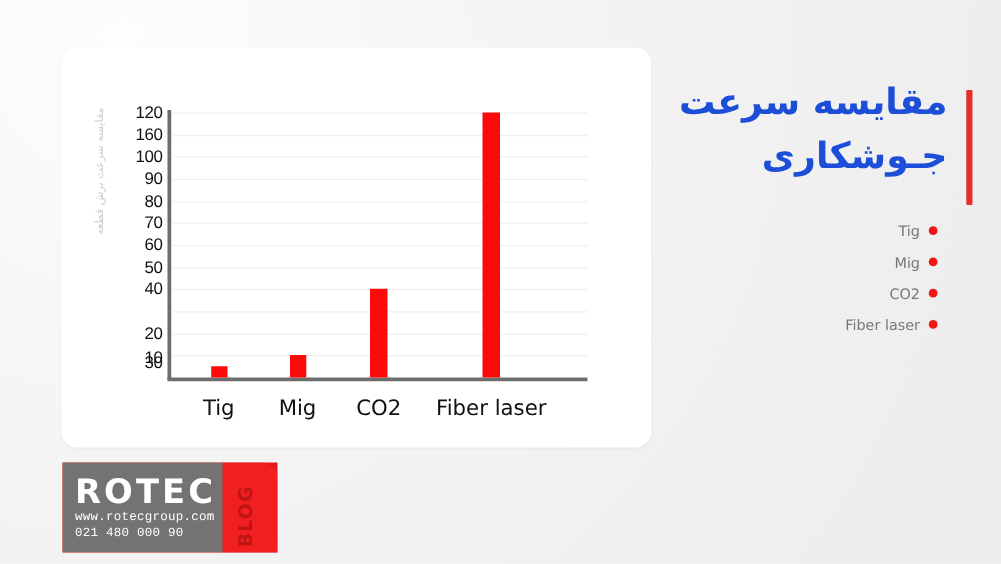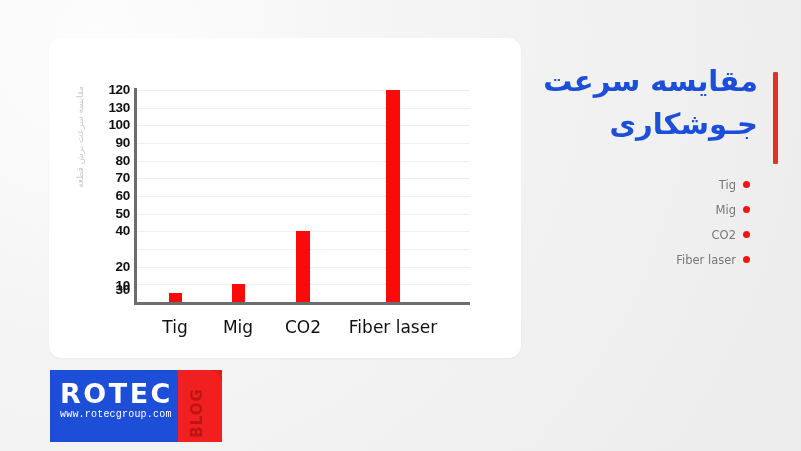--- a/index.html
+++ b/index.html
@@ -36,21 +36,21 @@
     position:absolute; left:-3px; bottom:-3px;
     width:336px; height:3px; background:#6d6d6d;
   }
   .gridline {
     position:absolute; left:0; width:333px; height:1px;
     background:#efefef;
   }
   .ytick {
     position:absolute; right:100%; margin-right:7px;
     transform:translateY(-50%);
-    font-size:13.5px; font-weight:700; color:#111;
+    font-size:13.5px; font-weight:400; color:#111;
     letter-spacing:-0.3px; white-space:nowrap;
     line-height:1;
   }
 
   
   .bar {
     position:absolute; bottom:0;
     background:#fb0a0a;
     width:13px;
   }
@@ -120,21 +120,21 @@
   
   #logo {
     position:absolute; left:50px; top:370px;
     width:172px; height:72px;
     background:#e01b1b;
     border-radius:0 0 0 0;
     overflow:hidden;
   }
   #logo-inner {
     position:absolute; left:0; top:0; width:128px; height:72px;
-    background:#1d4ed8;
+    background:#737373;
     padding:9px 0 0 10px;
   }
   #logo-word {
     font-family:"DejaVu Sans", sans-serif;
     font-weight:700; font-size:27px; color:#ffffff;
     letter-spacing:2.5px; line-height:29px;
   }
   .logo-sub {
     font-family:Liberation Mono, monospace;
     font-size:10px; color:#ffffff; line-height:13px;
@@ -186,21 +186,21 @@
         <div class="ytick" style="top: 196px;">10</div>
         <div class="ytick" style="top: 176.667px;">20</div>
         <div class="ytick" style="top: 159px; margin-top: 41px;">30</div>
         <div class="ytick" style="top: 141.333px;">40</div>
         <div class="ytick" style="top: 123.667px;">50</div>
         <div class="ytick" style="top: 106px;">60</div>
         <div class="ytick" style="top: 88.3333px;">70</div>
         <div class="ytick" style="top: 70.6667px; text-align: center;">80</div>
         <div class="ytick" style="top: 53px;">90</div>
         <div class="ytick" style="top: 35.3333px; text-align: center;">100</div>
-        <div class="ytick" style="top: 17.6667px;">130</div>
+        <div class="ytick" style="top: 17.6667px;">160</div>
         <div class="ytick" style="top: 0px;">120</div>
       </div>
     <div id="bars">
         <div class="bar" title="Tig: 5" style="left: 31.5px; height: 8.83333px; background: rgb(251, 10, 10);"></div>
         <div class="bar" title="Mig: 10" style="left: 94.5px; height: 17.6667px; background: rgb(251, 10, 10);"></div>
         <div class="bar wide" title="CO2: 40" style="left: 159px; height: 70.6667px; background: rgb(251, 10, 10);"></div>
         <div class="bar wide" title="Fiber laser: 120" style="left: 249px; height: 212px; background: rgb(251, 10, 10);"></div>
       </div>
     <div id="xlabels">
         <div class="xlabel" style="left: 38px;">Tig</div>
@@ -237,17 +237,18 @@
         <span class="legend-label">Fiber laser</span>
       </div>
     </div>
 </div>
 
 <div id="logo">
   <div id="logo-tab"></div>
   <div id="logo-inner">
     <div id="logo-word">ROTEC</div>
     <div class="logo-sub">www.rotecgroup.com</div>
+    <div class="logo-sub">021 480 000 90</div>
   </div>
   <div id="logo-blog">
     <span>BLOG</span>
   </div>
 </div>
 
 </body></html>

